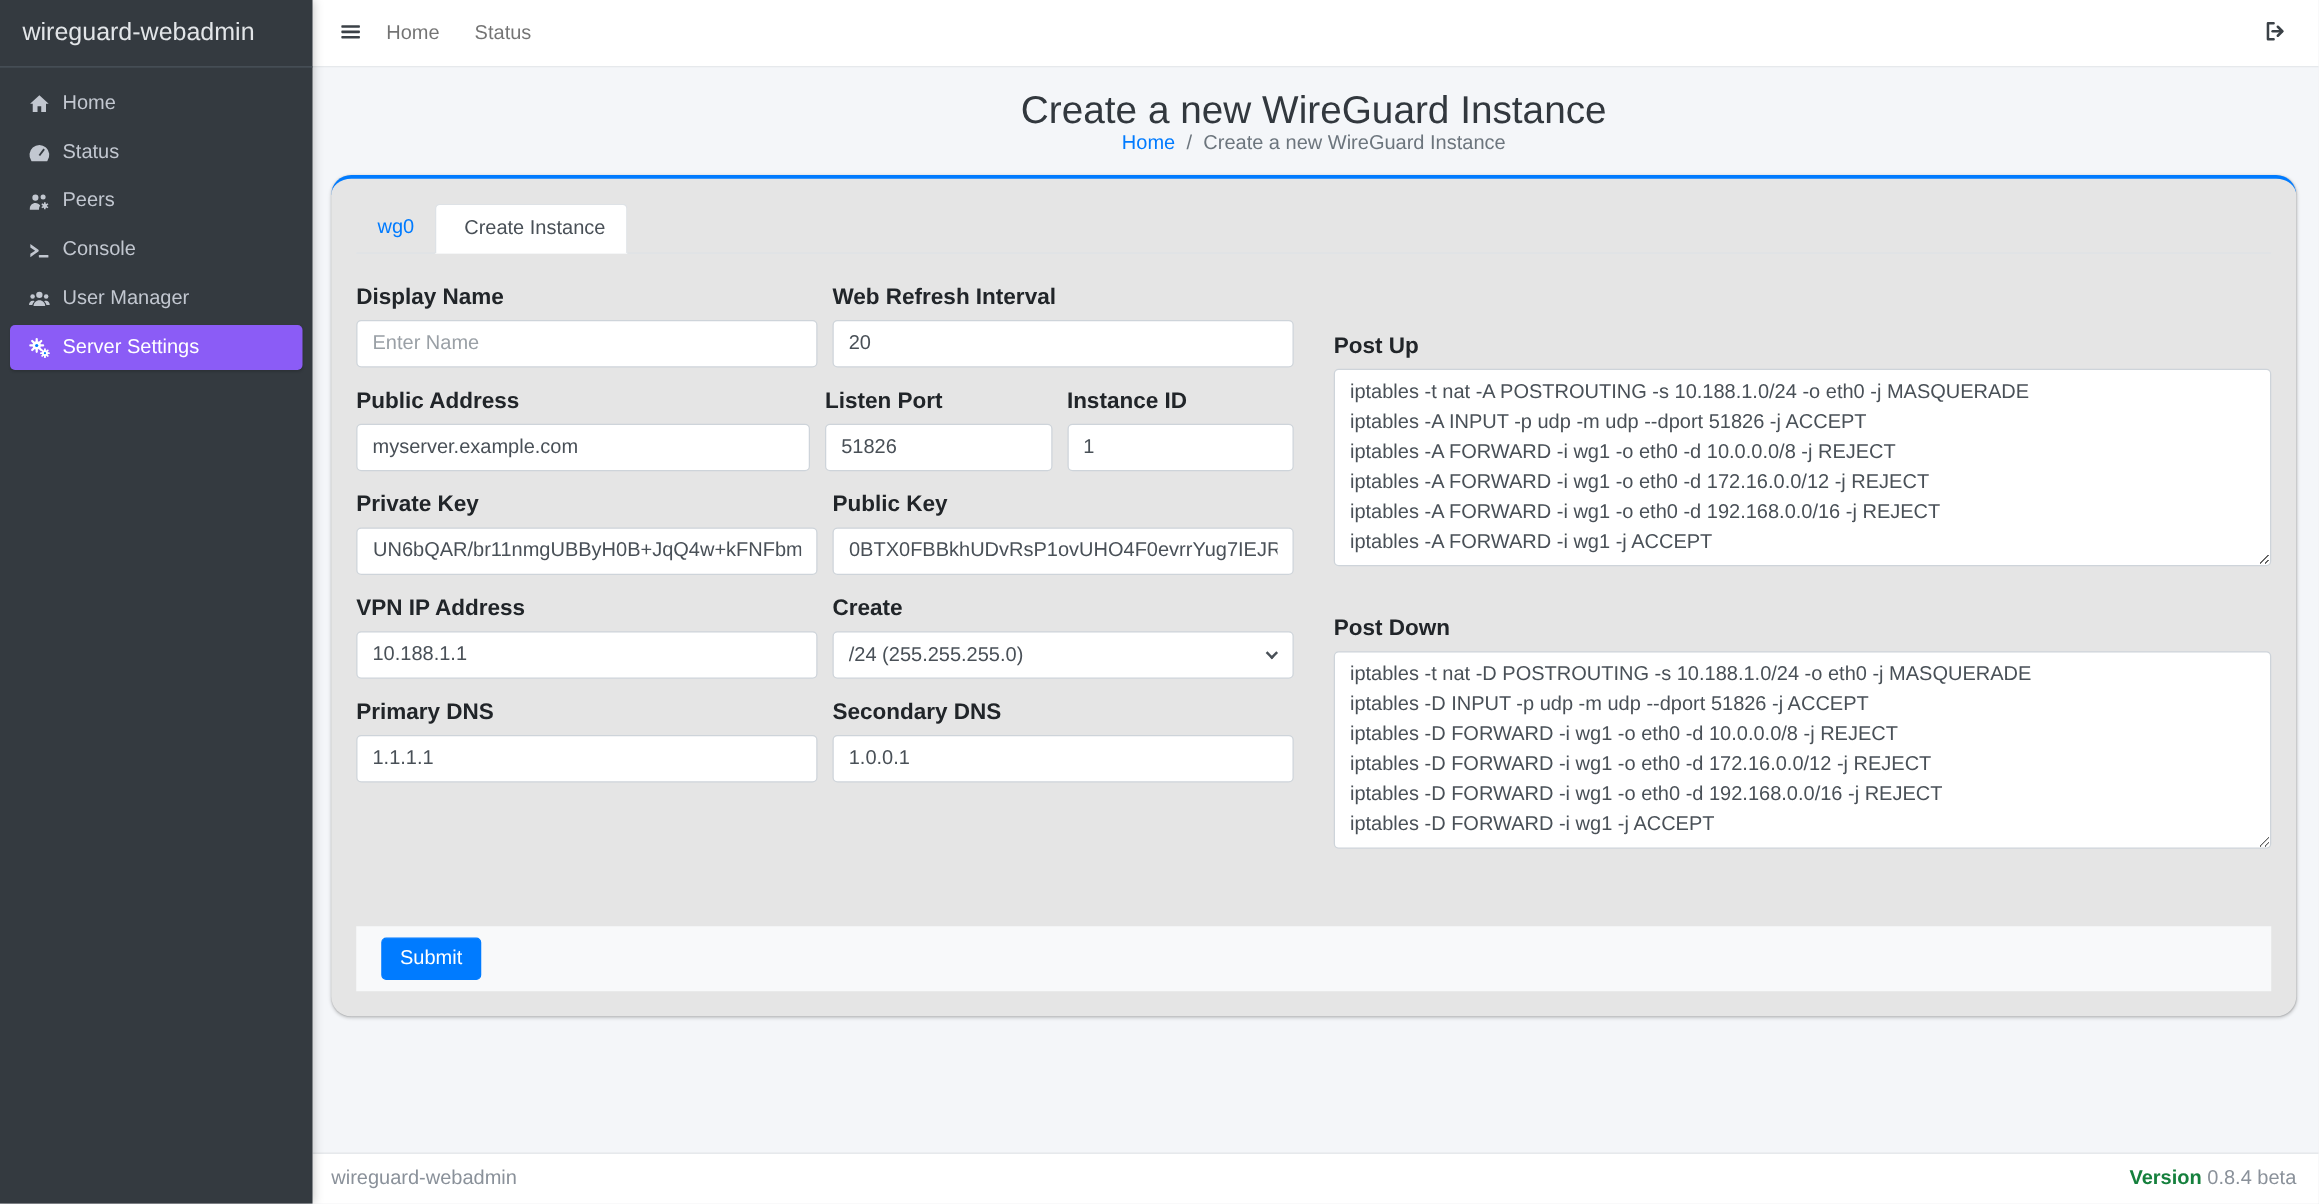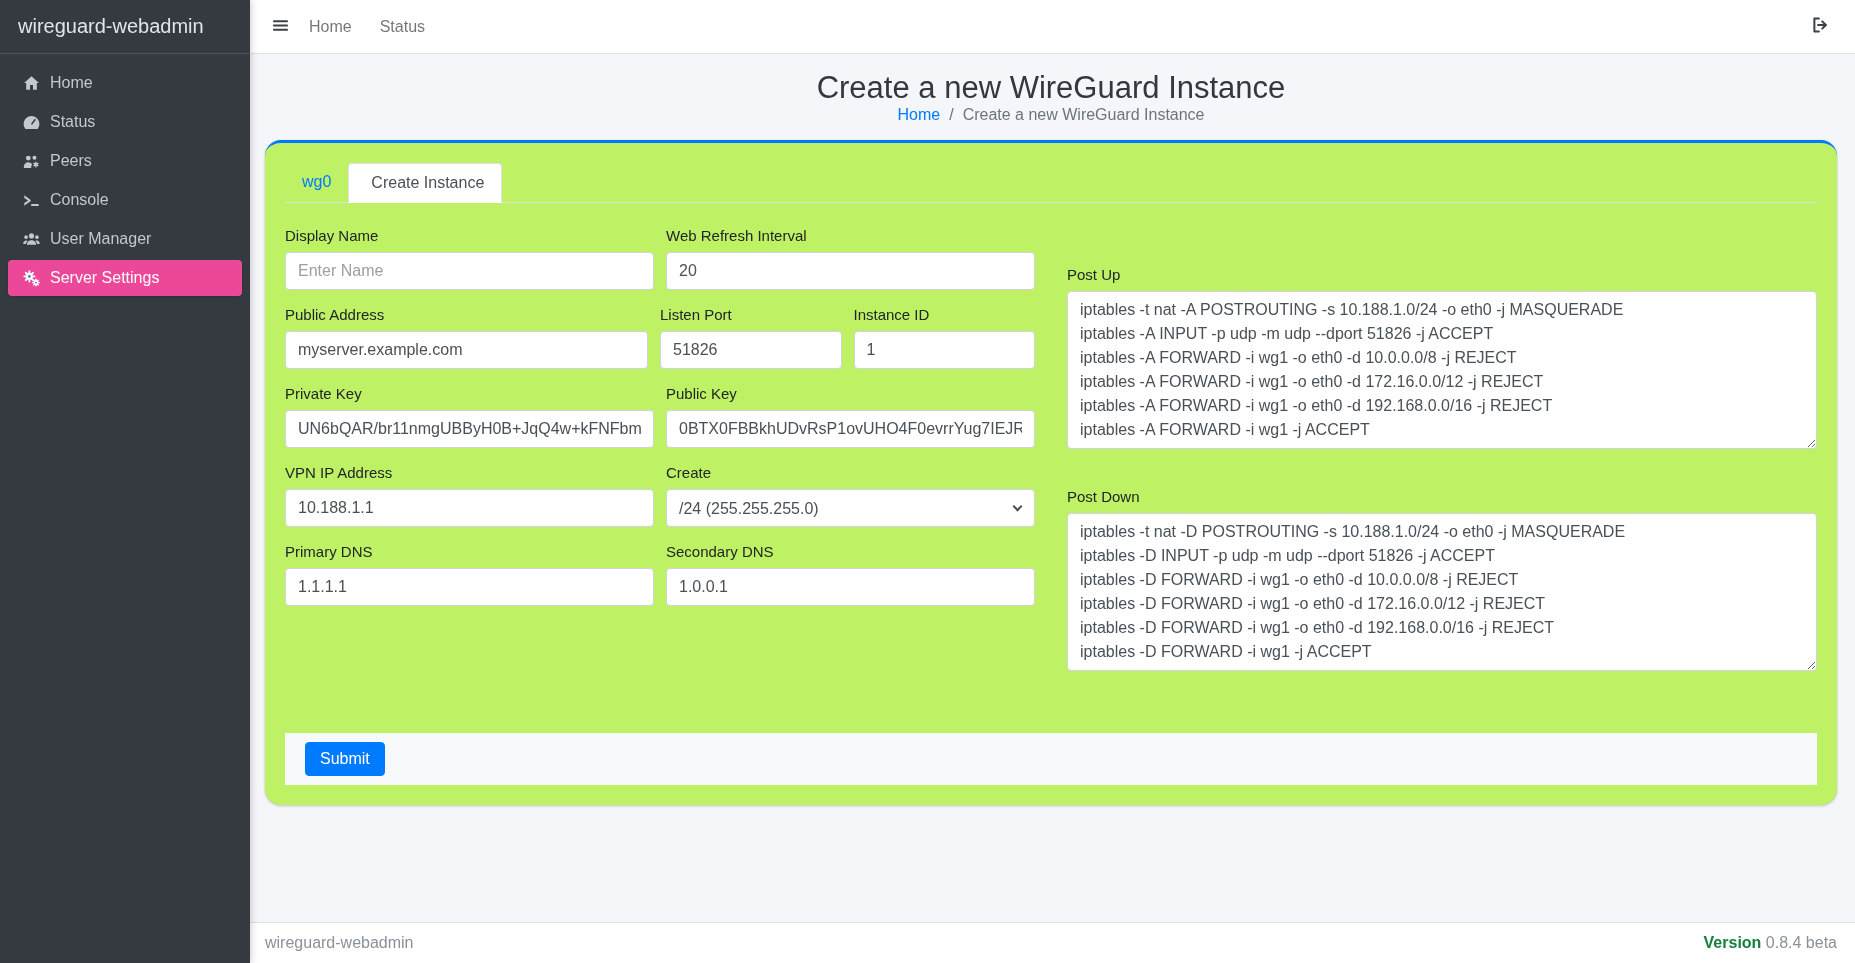--- a/index.html
+++ b/index.html
@@ -10,54 +10,54 @@
     font-family:"Liberation Sans","DejaVu Sans",sans-serif;
     font-size:16px; color:#212529;
   }
 
   
   .sidebar{position:absolute;left:0;top:0;width:250px;height:963px;background:#343a40;z-index:20;box-shadow:0 0 8px rgba(0,0,0,.25);}
   .brand{display:flex;align-items:center;height:54px;padding:0 18px;color:#e2e5e8;font-size:20px;font-weight:300;border-bottom:1px solid #4b545c;white-space:nowrap;cursor:pointer;}
   .side-nav{padding:11px 8px;display:flex;flex-direction:column;}
   .nav-item{display:flex;align-items:center;padding:9px 8px;margin-bottom:3px;border-radius:4px;color:#c2c7d0;text-decoration:none;cursor:pointer;}
   .nav-item .nav-icon{width:30px;display:flex;justify-content:center;align-items:center;margin-right:4px;flex:none;}
-  .nav-item.active{background:#ec4899;color:#fff;box-shadow:0 1px 2px rgba(0,0,0,.15);}
+  .nav-item.active{background:#8b5cf6;color:#fff;box-shadow:0 1px 2px rgba(0,0,0,.15);}
   .nav-label{white-space:nowrap;}
 
   
   .main{margin-left:250px;height:963px;display:flex;flex-direction:column;}
 
   .topbar{height:54px;flex:none;background:#fff;border-bottom:1px solid #dee2e6;display:flex;align-items:center;padding:0 20px 0 16px;}
   .topbar .icon-btn{background:none;border:none;padding:6px;cursor:pointer;color:#3b4147;display:flex;align-items:center;}
   .topbar-link{color:rgba(0,0,0,.55);text-decoration:none;margin:0 14px;cursor:pointer;}
   .topbar-spacer{flex:1;}
 
   .content-wrapper{flex:1;background:#f4f6f9;padding:0 18px 0 15px;overflow:hidden;}
   .content-header{display:flex;justify-content:space-between;align-items:center;padding:16px 0 16px;flex-direction:column;}
   .page-title{margin:0;font-size:31px;font-weight:500;color:#32383e;}
   .breadcrumb{display:flex;align-items:center;font-size:16px;}
   .breadcrumb a{color:#007bff;text-decoration:none;cursor:pointer;}
   .breadcrumb .sep{margin:0 9px;color:#6c757d;}
   .breadcrumb .current{color:#6c757d;}
 
   
-  .card{background:#bef264;border-top:3px solid #007bff;border-radius:16px;box-shadow:0 0 1px rgba(0,0,0,.12),0 1px 3px rgba(0,0,0,.2);margin-bottom:12px;}
+  .card{background:#e5e5e5;border-top:3px solid #007bff;border-radius:16px;box-shadow:0 0 1px rgba(0,0,0,.12),0 1px 3px rgba(0,0,0,.2);margin-bottom:12px;}
   .card-body{padding:20px;}
 
   .tabs{display:flex;border-bottom:1px solid #dee2e6;}
   .tab{padding:10px 17px;text-decoration:none;cursor:pointer;border-radius:4px 4px 0 0;}
   .tab-link{color:#007bff;}
   .tab.active{background:#fff;border:1px solid #dee2e6;border-bottom-color:#fff;color:#495057;margin-bottom:-1px;padding-left:22px;}
 
   .form-grid{display:grid;grid-template-columns:1fr 1fr;column-gap:32px;padding-top:24px;}
   .row2{display:grid;grid-template-columns:1fr 1fr;column-gap:12px;}
   .row3{display:grid;grid-template-columns:2fr 1fr 1fr;column-gap:12px;}
   .form-group{margin-bottom:16px;}
   .post-group{margin-bottom:22px;margin-top:39px;}
-  label{display:block;font-weight:400;font-size:15px;color:#212529;margin-bottom:8px;white-space:nowrap;}
+  label{display:block;font-weight:700;font-size:18px;color:#212529;margin-bottom:8px;white-space:nowrap;}
   .form-control{display:block;width:100%;height:38px;padding:6px 12px;font-size:16px;font-family:inherit;color:#495057;background:#fff;border:1px solid #ced4da;border-radius:4px;outline:none;}
   .form-control::placeholder{color:#9aa0a6;}
   textarea.form-control{height:158px;line-height:1.5;resize:vertical;overflow-y:scroll;overflow-x:hidden;white-space:pre;}
   textarea::-webkit-scrollbar{width:15px;}
   textarea::-webkit-scrollbar-track{background:#f1f1f1;border-left:1px solid #e6e6e6;}
   textarea::-webkit-scrollbar-thumb{background:#c9c9c9;}
   textarea::-webkit-scrollbar-button:single-button{height:14px;background:#f1f1f1;}
 
   .select-wrap{position:relative;}
   .select-wrap select{appearance:none;-webkit-appearance:none;padding-right:40px;cursor:pointer;}

